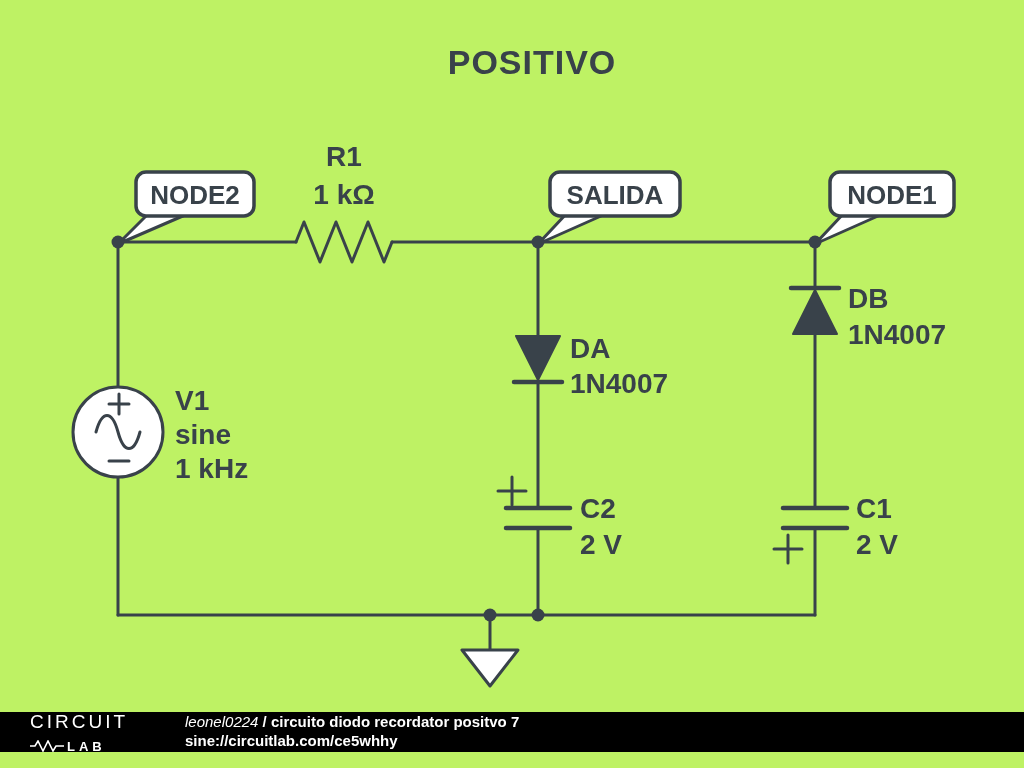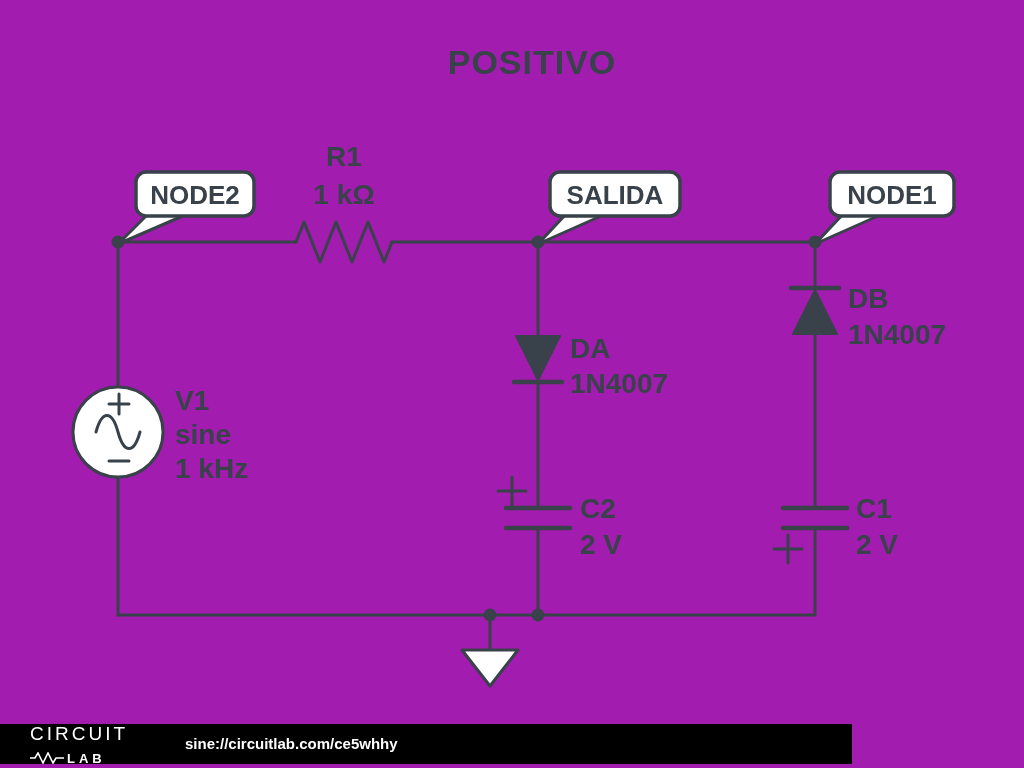--- a/index.html
+++ b/index.html
@@ -1,37 +1,37 @@
 <!DOCTYPE html>
 <html><head>
 <meta charset="utf-8">
 <style>
   html,body{margin:0;padding:0;background:#fff;}
   .page{
     position:relative;
     width:1024px;height:768px;
-    background:#a21caf;
+    background:#bef264;
     font-family:"Liberation Sans", sans-serif;
     overflow:hidden;
   }
   svg text{
     font-family:"Liberation Sans", sans-serif;
     fill:#39424a;
     font-weight:bold;
   }
   .wire{stroke:#39424a;stroke-width:3;fill:none;stroke-linecap:round;stroke-linejoin:round;}
   .thick{stroke:#39424a;stroke-width:4.5;fill:none;stroke-linecap:round;}
   .fillink{fill:#39424a;stroke:#39424a;stroke-width:2;stroke-linejoin:round;}
   .openpoly{fill:#ffffff;stroke:#39424a;stroke-width:3;stroke-linejoin:round;}
   .nodebox{fill:#ffffff;stroke:#39424a;stroke-width:3.5;}
   .lbl{font-size:28px;}
   .nodetext{font-size:26px;}
   .titletext{font-size:34px;letter-spacing:1px;}
   .footer{
-    position:absolute;left:0;bottom:4px;width:852px;height:40px;
+    position:absolute;left:0;bottom:16px;width:1024px;height:40px;
     background:#000000;color:#ffffff;
     display:flex;align-items:center;
   }
   .logo{
     width:185px;padding-left:30px;box-sizing:border-box;
     display:flex;flex-direction:column;justify-content:center;line-height:1;
   }
   .logo-top{font-size:19px;letter-spacing:3px;color:#ffffff;font-weight:normal;}
   .logo-bottom{display:flex;align-items:center;gap:3px;margin-top:9px;}
   .logo-bottom .lab{font-size:13px;font-weight:bold;letter-spacing:4px;color:#ffffff;}
@@ -163,17 +163,20 @@
     <div class="logo">
       <span class="logo-top">CIRCUIT</span>
       <span class="logo-bottom">
         <svg width="34" height="12" viewBox="0 0 34 12">
           <polyline points="0,6 5,6 8,1 13,11 18,1 23,11 26,6 34,6" fill="none" stroke="#ffffff" stroke-width="1.6"></polyline>
         </svg>
         <span class="lab">LAB</span>
       </span>
     </div>
     <div class="credits">
+      <span class="line1">
+        <span class="author">leonel0224</span><span class="sep"> / </span><span class="ctitle">circuito diodo recordator positvo 7</span>
+      </span>
       <span class="line2">sine://circuitlab.com/ce5whhy</span>
     </div>
   </div>
 
 </div>
 
 </body></html>

